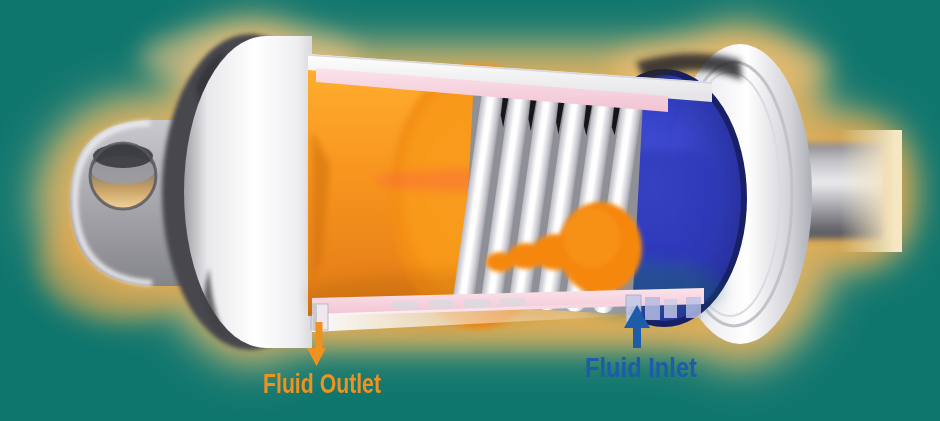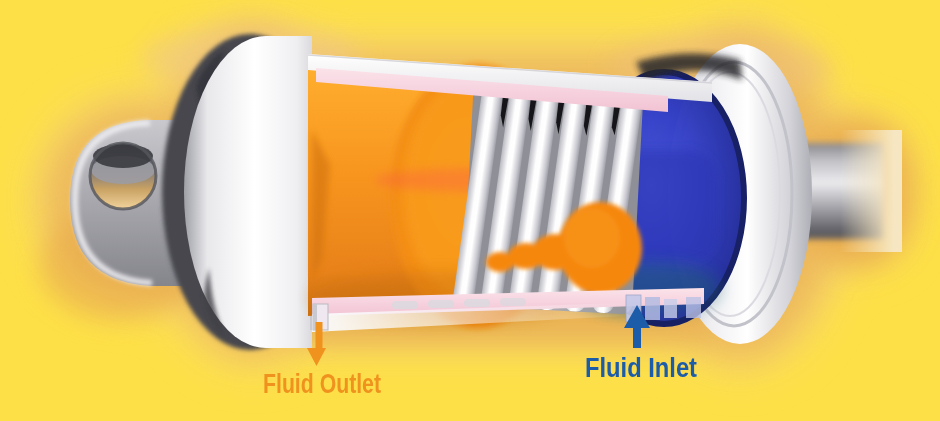--- a/index.html
+++ b/index.html
@@ -1,16 +1,16 @@
 <!DOCTYPE html>
 <html><head>
 <meta charset="utf-8">
 <style>
   html,body{margin:0;padding:0;background:#ffffff;}
-  .stage{position:relative;width:940px;height:421px;background:#fde047;overflow:hidden;
+  .stage{position:relative;width:940px;height:421px;background:#0f766e;overflow:hidden;
          font-family:"Liberation Sans", sans-serif;}
   svg{display:block;}
   text{font-family:"Liberation Sans", sans-serif;font-weight:bold;}
 </style>
 </head>
 <body>
 
 <div class="stage">
 <svg width="940" height="421" viewBox="0 0 940 421">
   <defs>

